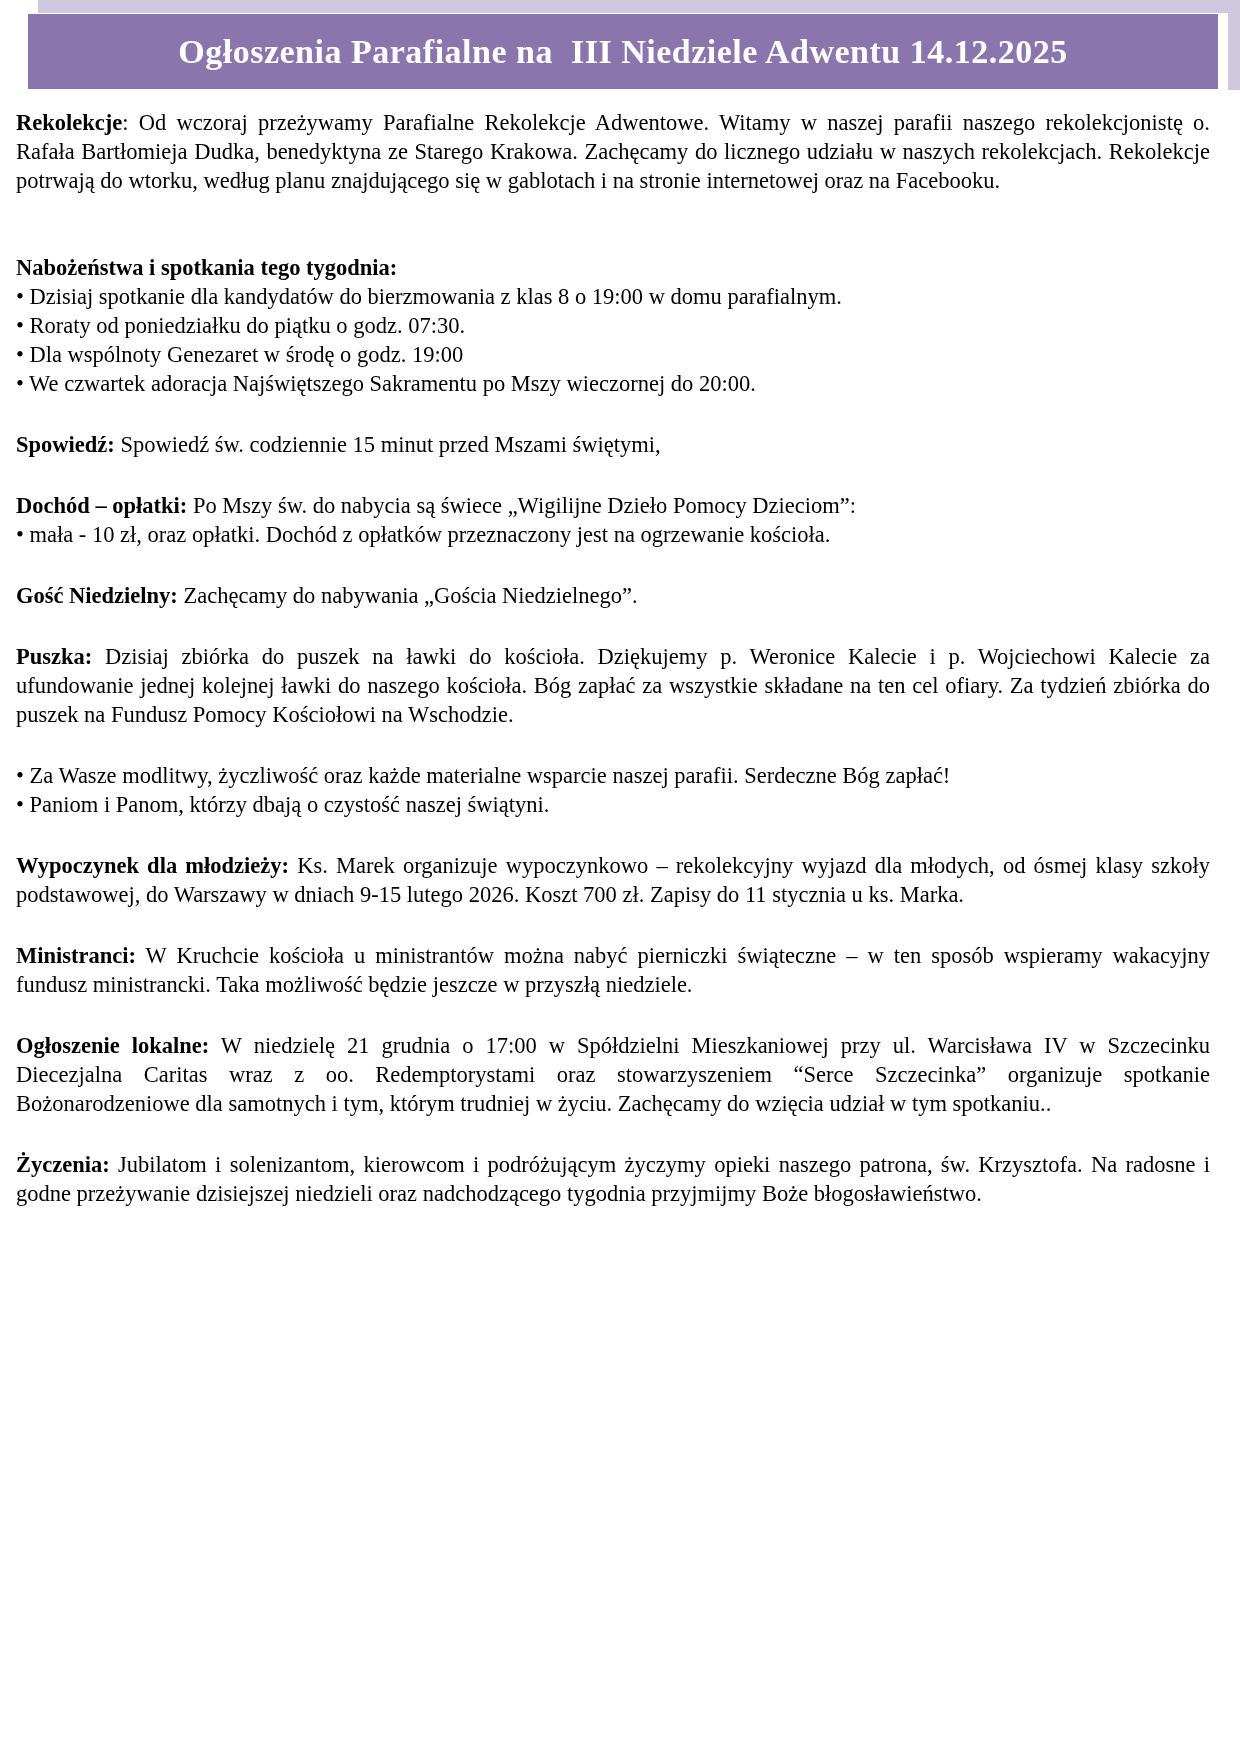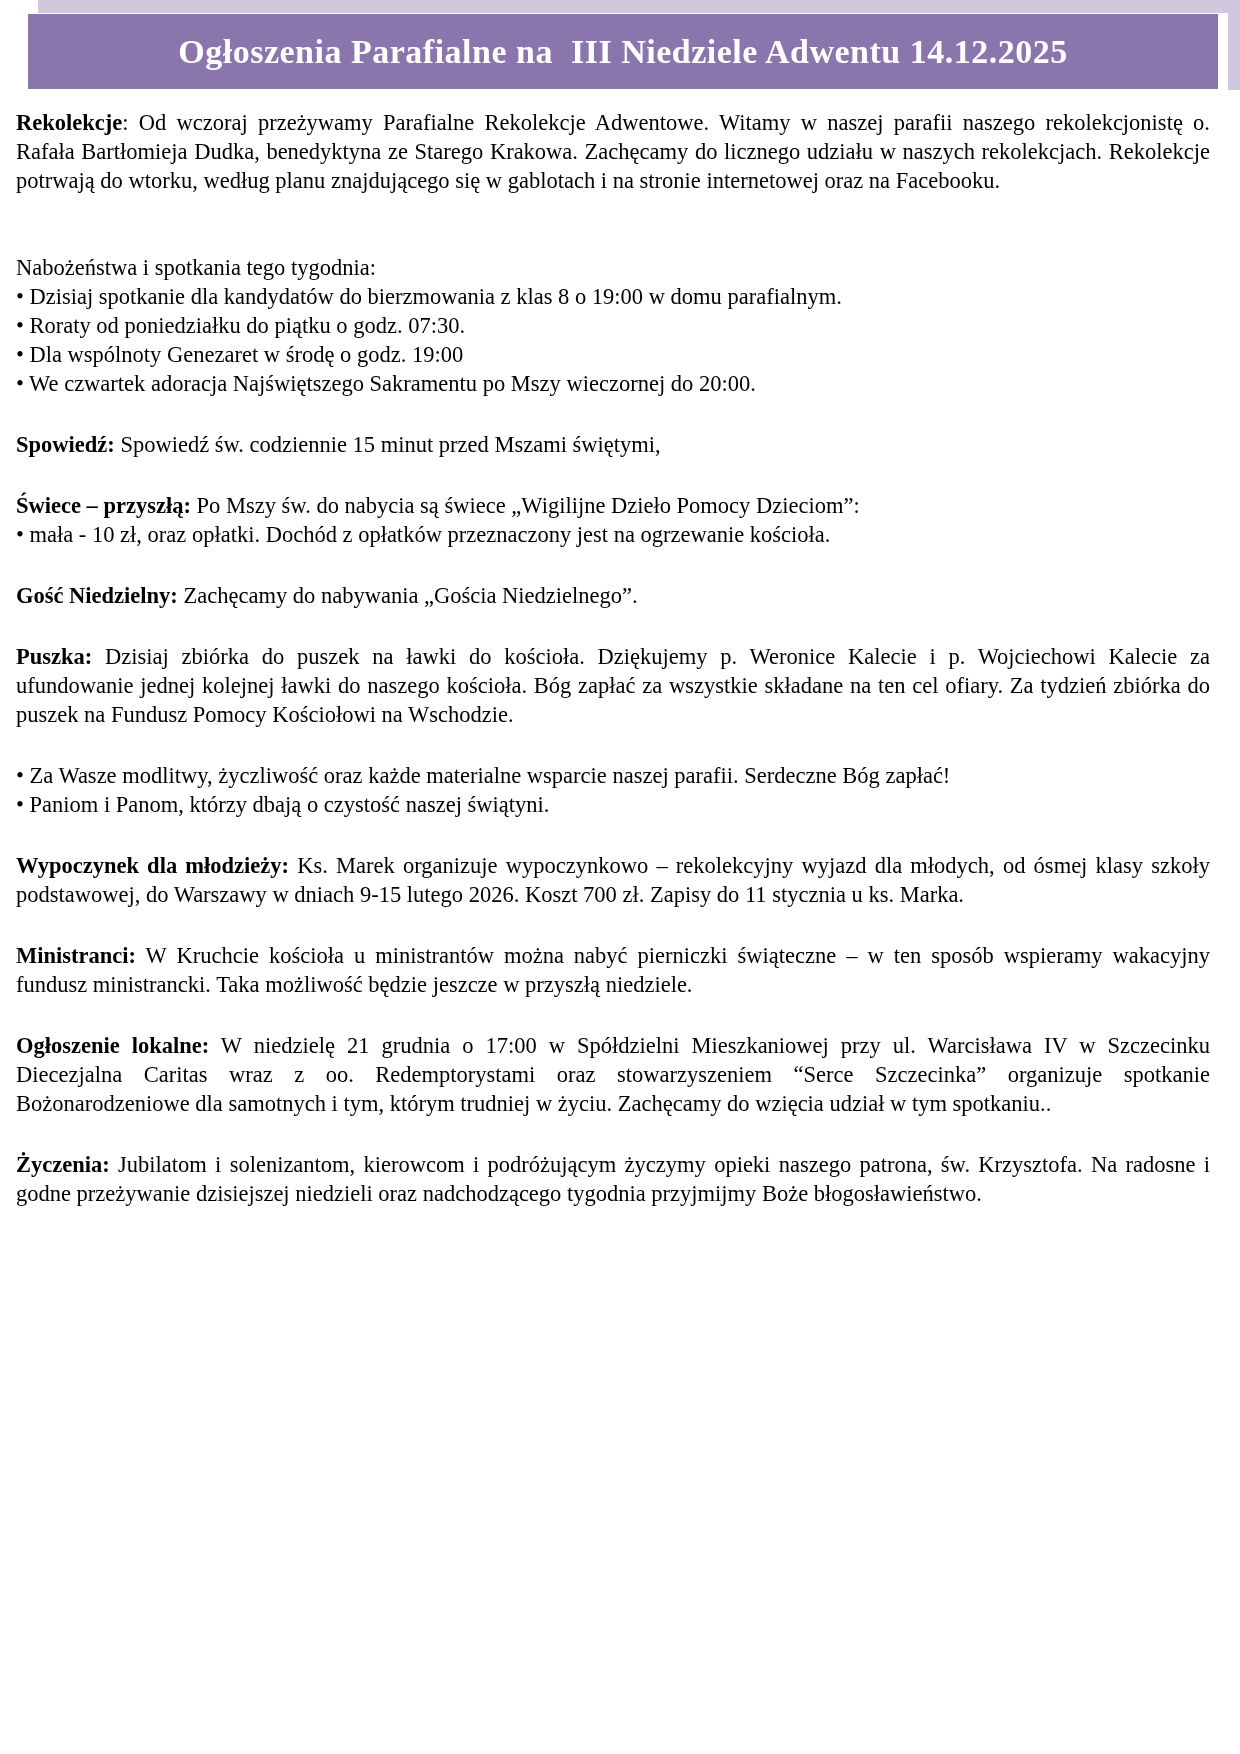--- a/index.html
+++ b/index.html
@@ -39,21 +39,21 @@
   .content {
     padding: 12px 30px 0 16px;
     font-size: 22.5px;
     line-height: 29px;
   }
   .section { margin-top: 32px; }
   .section.no-gap { margin-top: 0; }
   .section.big-gap { margin-top: 58px; }
   p.para { margin: 0; text-align: justify; }
   .lead { font-weight: bold; }
-  .heading { font-weight: normal; margin: 0; }
+  .heading { font-weight: bold; margin: 0; }
   .bullet { margin: 0; text-align: left; }
   
   .footer {
     margin-top: 64px;
     padding-left: 95px;
     font-weight: bold;
     font-size: 24px;
     display: flex;
     gap: 40px;
   }
@@ -83,21 +83,21 @@
       <p class="bullet">• Roraty od poniedziałku do piątku o godz. 07:30.</p>
       <p class="bullet">• Dla wspólnoty Genezaret w środę o godz. 19:00</p>
       <p class="bullet">• We czwartek adoracja Najświętszego Sakramentu po Mszy wieczornej do 20:00.</p>
     </div>
 
     <div class="section">
       <p class="para"><span class="lead">Spowiedź:</span><span> Spowiedź św. codziennie 15 minut przed Mszami świętymi,</span></p>
     </div>
 
     <div class="section">
-      <p class="para"><span class="lead">Świece – przyszłą:</span><span> Po Mszy św. do nabycia są świece „Wigilijne Dzieło Pomocy Dzieciom”:</span></p>
+      <p class="para"><span class="lead">Dochód – opłatki:</span><span> Po Mszy św. do nabycia są świece „Wigilijne Dzieło Pomocy Dzieciom”:</span></p>
       <p class="bullet">• mała - 10 zł, oraz opłatki. Dochód z opłatków przeznaczony jest na ogrzewanie kościoła.</p>
     </div>
 
     <div class="section">
       <p class="para"><span class="lead">Gość Niedzielny:</span><span> Zachęcamy do nabywania „Gościa Niedzielnego”.</span></p>
     </div>
 
     <div class="section">
       <p class="para"><span class="lead">Puszka:</span><span> Dzisiaj zbiórka do puszek na ławki do kościoła. Dziękujemy p. Weronice Kalecie i p. Wojciechowi Kalecie za ufundowanie jednej kolejnej ławki do naszego kościoła. Bóg zapłać za wszystkie składane na ten cel ofiary. Za tydzień zbiórka do puszek na Fundusz Pomocy Kościołowi na Wschodzie.</span></p>
     </div>

